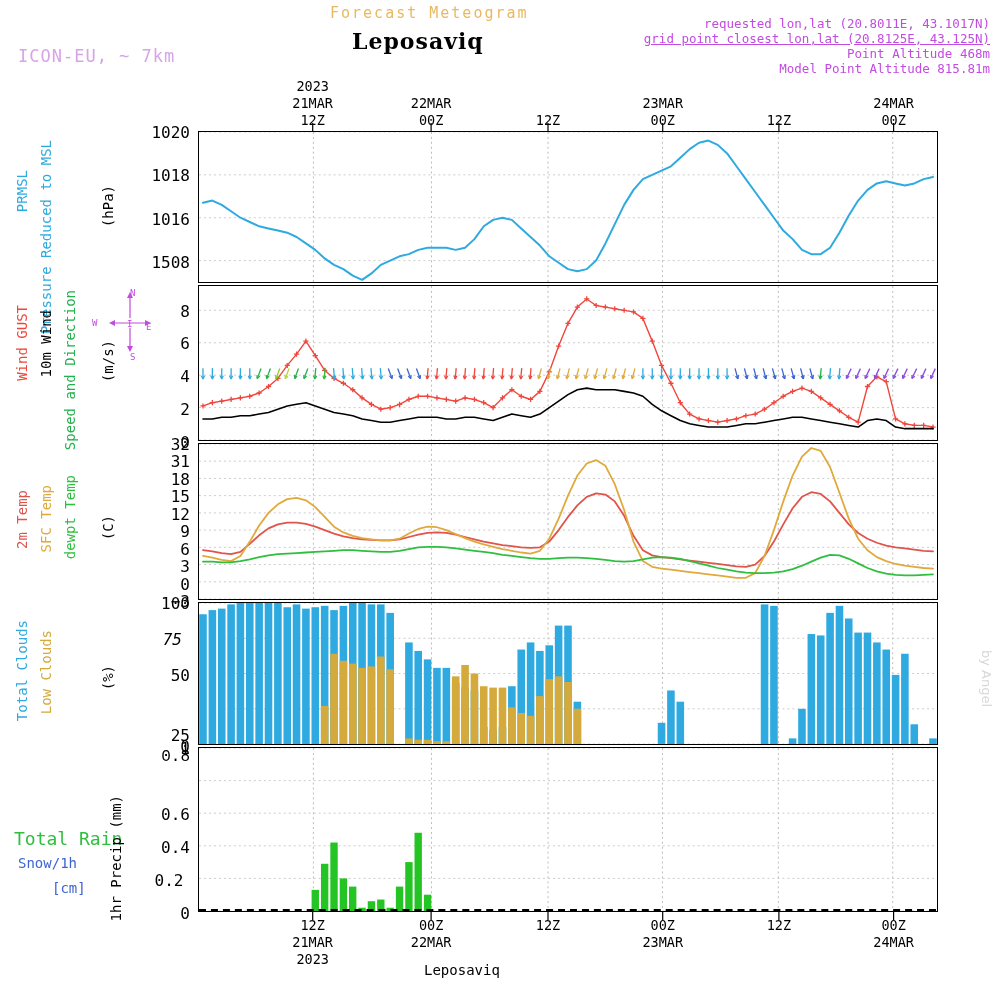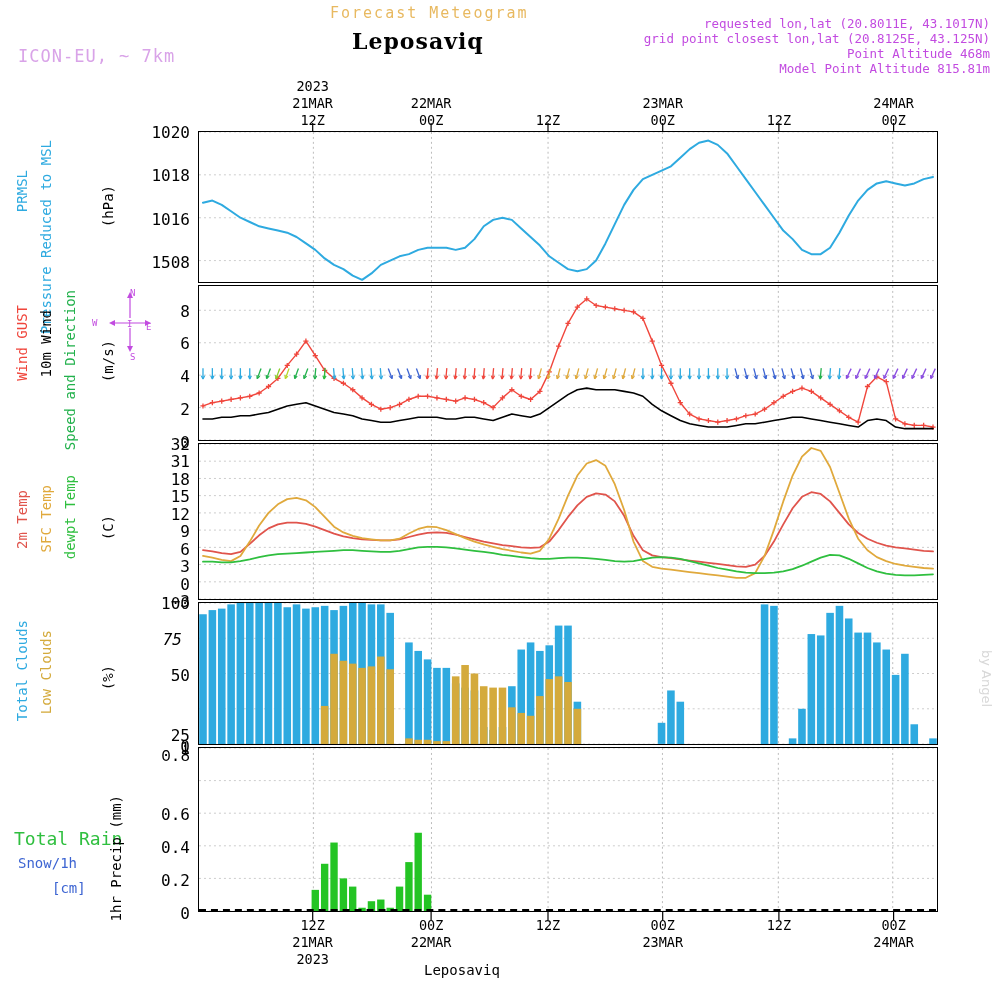--- a/index.html
+++ b/index.html
@@ -4,21 +4,21 @@
 <style>
   html,body{margin:0;padding:0;background:#ffffff;}
   body{width:1000px;height:1000px;position:relative;font-family:"DejaVu Sans",sans-serif;overflow:hidden;}
   .abs{position:absolute;}
   
   #hdr-forecast{left:330px;top:4px;font-size:15px;color:#e8b960;letter-spacing:2px;font-family:"DejaVu Sans Mono",monospace;}
   #hdr-title{left:352px;top:28px;font-size:22px;font-weight:bold;color:#000;font-family:"DejaVu Serif",serif;letter-spacing:1px;}
   #hdr-model{left:18px;top:46px;font-size:17px;color:#d9a3e8;font-family:"DejaVu Sans Mono",monospace;letter-spacing:1px;}
   .hdr-right{color:#c24be0;font-size:12.5px;font-family:"DejaVu Sans Mono",monospace;text-align:right;width:420px;}
   #hdr-req{left:570px;top:16px;}
-  #hdr-grid{left:570px;top:31px;}
+  #hdr-grid{left:570px;top:31px;text-decoration:underline;}
   #hdr-alt{left:570px;top:46px;}
   #hdr-malt{left:570px;top:61px;}
   #watermark{right:6px;top:650px;font-size:13px;color:#d8d8d8;writing-mode:vertical-rl;font-family:"DejaVu Sans",sans-serif;}
 
   
   .frame{position:absolute;border:1.5px solid #000;background:#fff;box-sizing:border-box;left:198px;width:740px;}
   #p-press{top:131px;height:152px;}
   #p-wind{top:285px;height:156px;}
   #p-temp{top:443px;height:157px;}
   #p-cloud{top:602px;height:143px;}
@@ -534,21 +534,21 @@
 <div class="ylab" style="left: 148px; top: 487.333px;">15</div>
 <div class="ylab" style="left: 148px; top: 469.889px;">18</div>
 <div class="ylab" style="left: 148px; top: 452.444px;">31</div>
 <div class="ylab" style="left: 148px; top: 435px;">32</div>
 <div class="ylab" style="left: 148px; top: 737px;">0</div>
 <div class="ylab" style="left: 148px; top: 726px;">25</div>
 <div class="ylab" style="left: 148px; top: 665.5px;">50</div>
 <div class="ylab" style="left: 140px; top: 629.75px; font-style: italic;">75</div>
 <div class="ylab" style="left: 148px; top: 594px;">100</div>
 <div class="ylab" style="left: 148px; top: 904px;">0</div>
-<div class="ylab" style="left: 148px; top: 871px;">0.2</div>
+<div class="ylab" style="left: 148px; top: 871px; text-align: center;">0.2</div>
 <div class="ylab" style="left: 148px; top: 838px;">0.4</div>
 <div class="ylab" style="left: 148px; top: 805px;">0.6</div>
 <div class="ylab" style="left: 148px; top: 748px; font-family: Liberation Mono, monospace;">0.8</div>
 <div class="ylab" style="left: 148px; top: 739px;">1</div>
 <div class="toptick" style="left: 277.7px; top: 78px;">2023</div>
 <div class="toptick" style="left: 277.7px; top: 95px;">21MAR</div>
 <div class="toptick" style="left: 277.7px; top: 112px;">12Z</div>
 <div class="toptick" style="left: 396.1px; top: 95px;">22MAR</div>
 <div class="toptick" style="left: 396.1px; top: 112px;">00Z</div>
 <div class="toptick" style="left: 513.02px; top: 112px;">12Z</div>

